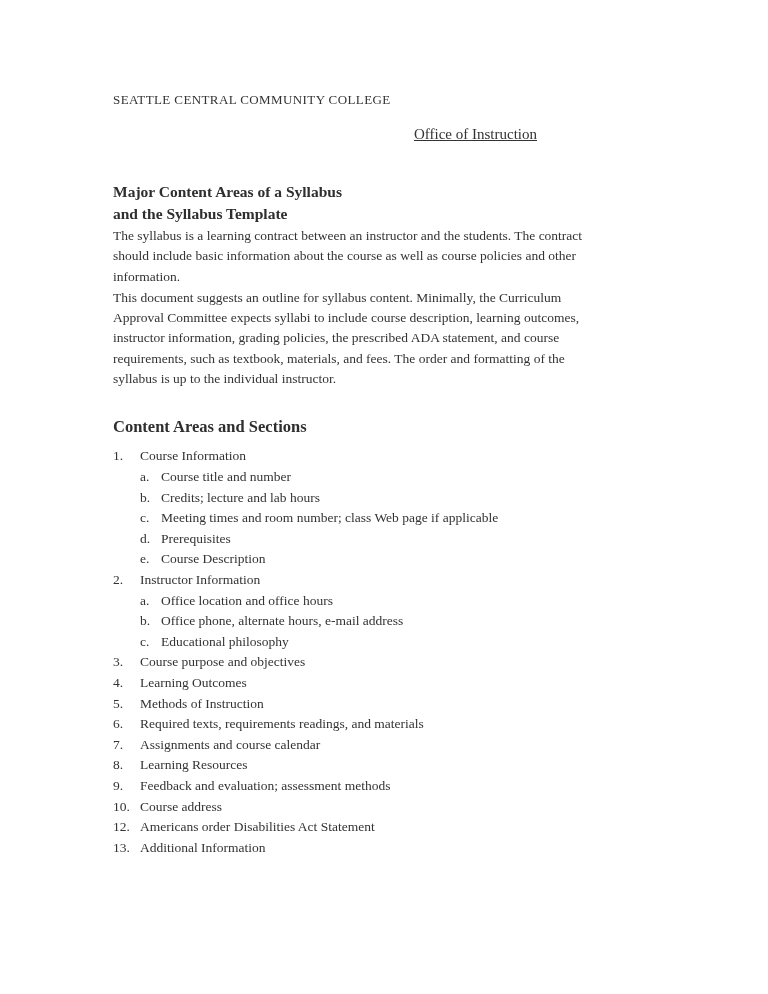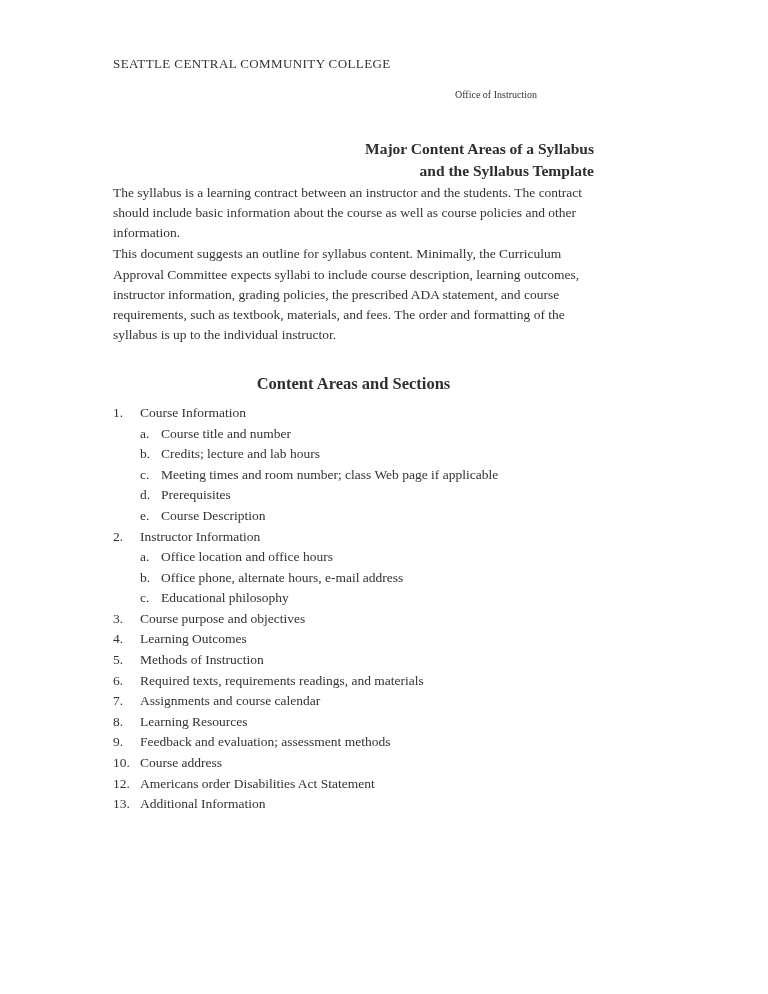--- a/index.html
+++ b/index.html
@@ -9,58 +9,58 @@
   }
   body {
     width: 768px;
     height: 994px;
     overflow: hidden;
   }
   .page {
     box-sizing: border-box;
     width: 706px;
     height: 994px;
-    padding: 54px 112px 40px 113px;
+    padding: 90px 112px 40px 113px;
     background: #ffffff;
     font-family: "Liberation Serif", "DejaVu Serif", serif;
     color: #333333;
     font-size: 13.5px;
     line-height: 1.5;
   }
   .college-name {
     font-size: 13px;
     letter-spacing: 0.4px;
   }
   .office-line {
     text-align: right;
     padding-right: 57px;
     margin-top: 13px;
-    font-size: 10px;
+    font-size: 15px;
+    text-decoration: underline;
   }
   .doc-title {
     margin-top: 36px;
-    text-align: right;
+    text-align: left;
     font-weight: bold;
     font-size: 15.5px;
     line-height: 22px;
     color: #2e2e2e;
   }
   .para {
     margin-top: 1px;
     text-align: left;
   }
   .para.first {
   }
   .section-heading {
     margin-top: 27px;
     font-weight: bold;
     font-size: 16.5px;
     color: #2e2e2e;
     line-height: 1.3;
-    text-align: center;
   }
   .outline {
     margin-top: 9px;
   }
   .li {
     display: flex;
     line-height: 20.6px;
   }
   .li .marker {
     flex: none;

